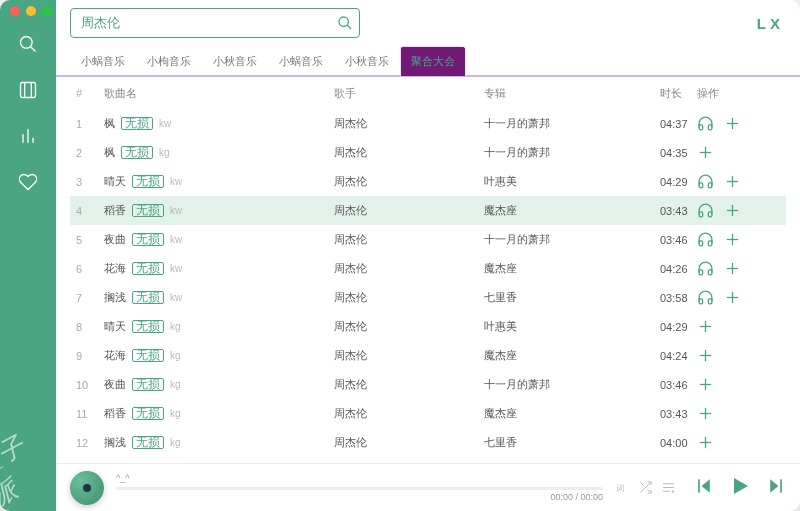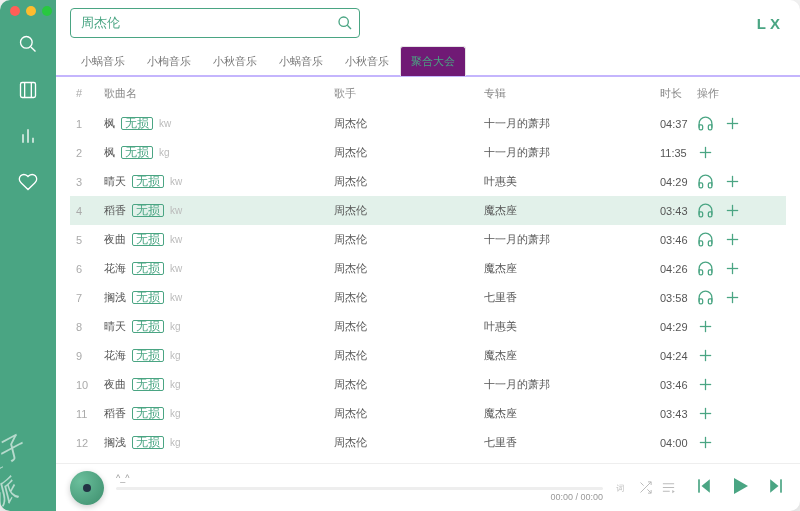--- a/index.html
+++ b/index.html
@@ -145,21 +145,21 @@
           </div>
           <div class="trow">
             <div class="col-idx">2</div>
             <div class="col-name">
               <span>枫</span>
               <span class="badge">无损</span>
               <span class="src">kg</span>
             </div>
             <div class="col-artist">周杰伦</div>
             <div class="col-album">十一月的萧邦</div>
-            <div class="col-dur">11:35</div>
+            <div class="col-dur">04:35</div>
             <div class="col-ops">
               <svg viewBox="0 0 24 24">
                 <line x1="12" y1="4" x2="12" y2="20"></line>
                 <line x1="4" y1="12" x2="20" y2="12"></line>
               </svg>
             </div>
           </div>
           <div class="trow">
             <div class="col-idx">3</div>
             <div class="col-name">

